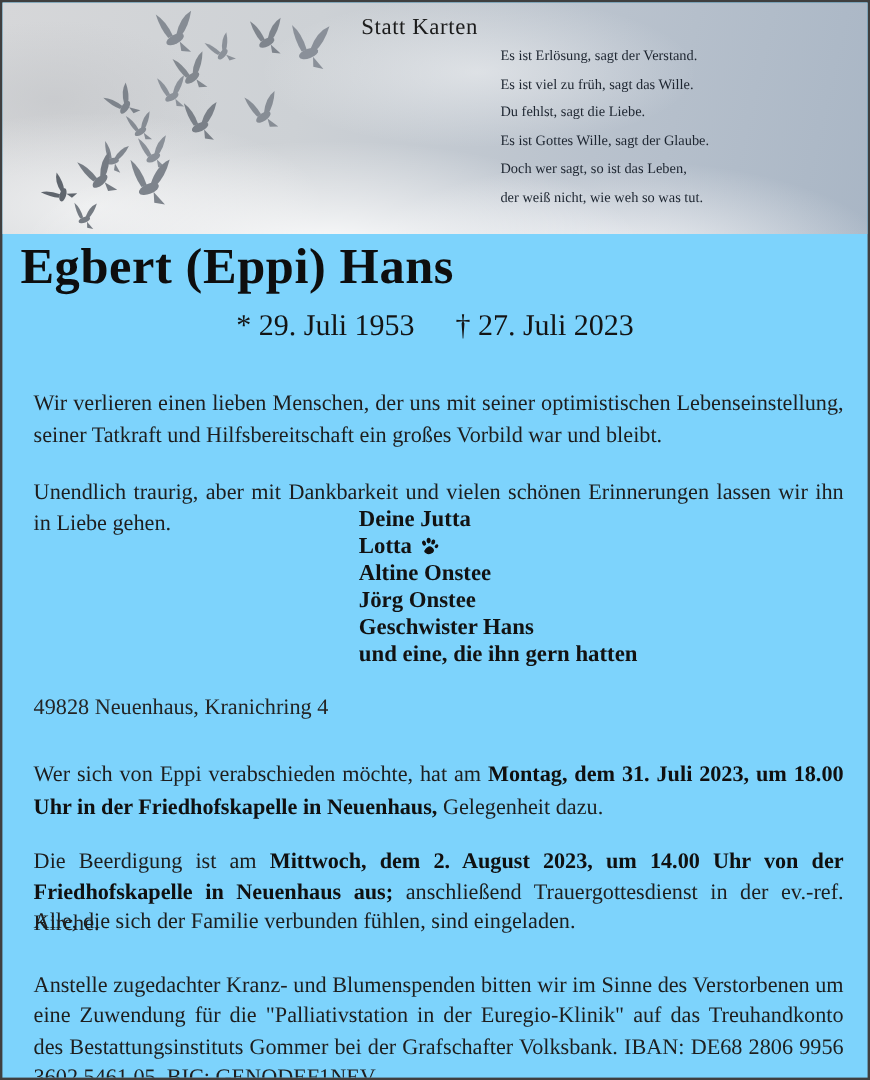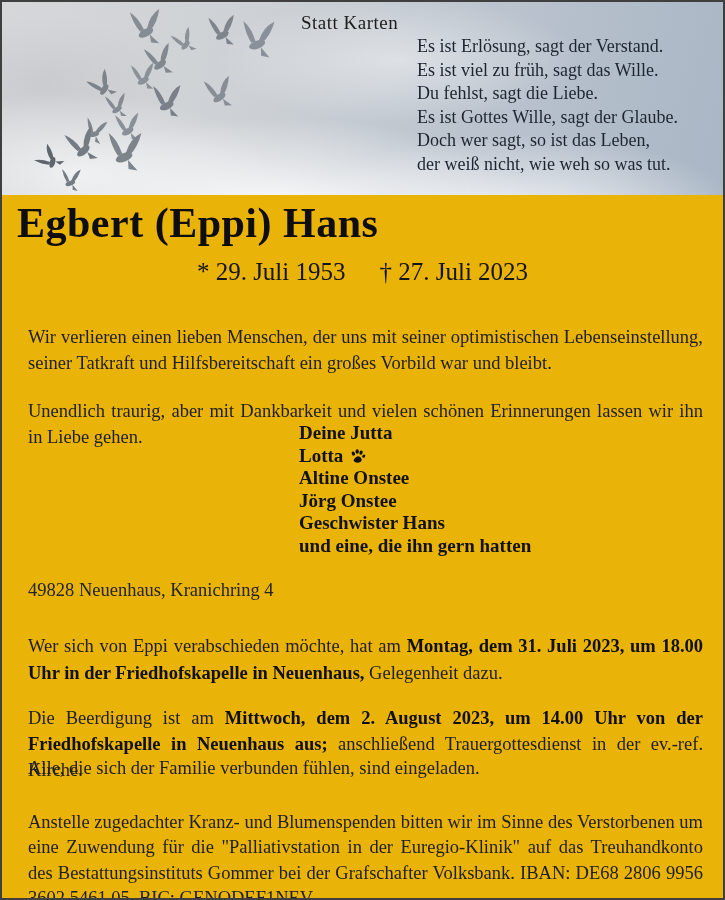--- a/index.html
+++ b/index.html
@@ -1,34 +1,34 @@
 <!DOCTYPE html>
 <html><head>
 <meta charset="utf-8">
 <style>
   html,body{margin:0;padding:0;background:#fff;}
   .sheet{
     position:relative;width:725px;height:900px;box-sizing:border-box;
-    border:2px solid #3f3f3f;background:#eab308;overflow:hidden;
+    border:2px solid #3f3f3f;background:#7dd3fc;overflow:hidden;
     font-family:"Liberation Serif","DejaVu Serif",serif;color:#1f1f1f;
   }
   
   .sky{
     position:absolute;top:0;left:0;width:721px;height:193px;
     background:
       radial-gradient(ellipse 420px 150px at 38% 108%, rgba(255,255,255,.95) 0%, rgba(255,255,255,0) 62%),
       radial-gradient(ellipse 300px 120px at 10% 88%, rgba(240,241,242,.9) 0%, rgba(240,241,242,0) 65%),
       radial-gradient(ellipse 380px 150px at 72% 115%, rgba(250,250,251,.92) 0%, rgba(250,250,251,0) 60%),
       radial-gradient(ellipse 260px 90px at 55% 30%, rgba(244,245,246,.55) 0%, rgba(244,245,246,0) 70%),
       radial-gradient(ellipse 220px 110px at 6% 42%, rgba(198,200,203,.75) 0%, rgba(198,200,203,0) 60%),
       linear-gradient(103deg,#d6d7d9 0%,#cdd1d5 35%,#b9c2cd 68%,#a9b6c5 100%);
   }
   .birds-svg{position:absolute;top:0;left:0;}
   .statt{position:absolute;top:10px;left:299px;font-size:19px;letter-spacing:.5px;color:#1c1c1c;}
-  .poem{position:absolute;top:33px;left:415px;font-size:18px;line-height:23.6px;color:#1d2530;white-space:nowrap;}
+  .poem{position:absolute;top:33px;left:415px;font-size:12px;line-height:23.6px;color:#1d2530;white-space:nowrap;}
   
   .deceased-name{position:absolute;top:197px;left:0;width:100%;text-align:left;
     font-size:42px;font-weight:bold;color:#0e0e0e;letter-spacing:.5px;padding-left:15px;}
   .dates{position:absolute;top:256px;left:0;width:100%;text-align:center;font-size:25px;color:#141414;}
   .dates .death{margin-left:34px;}
   
   .para{position:absolute;left:26px;width:675px;text-align:justify;font-size:18.5px;line-height:26px;color:#1e1e1e;}
   #p1{top:303px;}
   #p2{top:377px;}
   .bold{font-weight:bold;color:#101010;}

